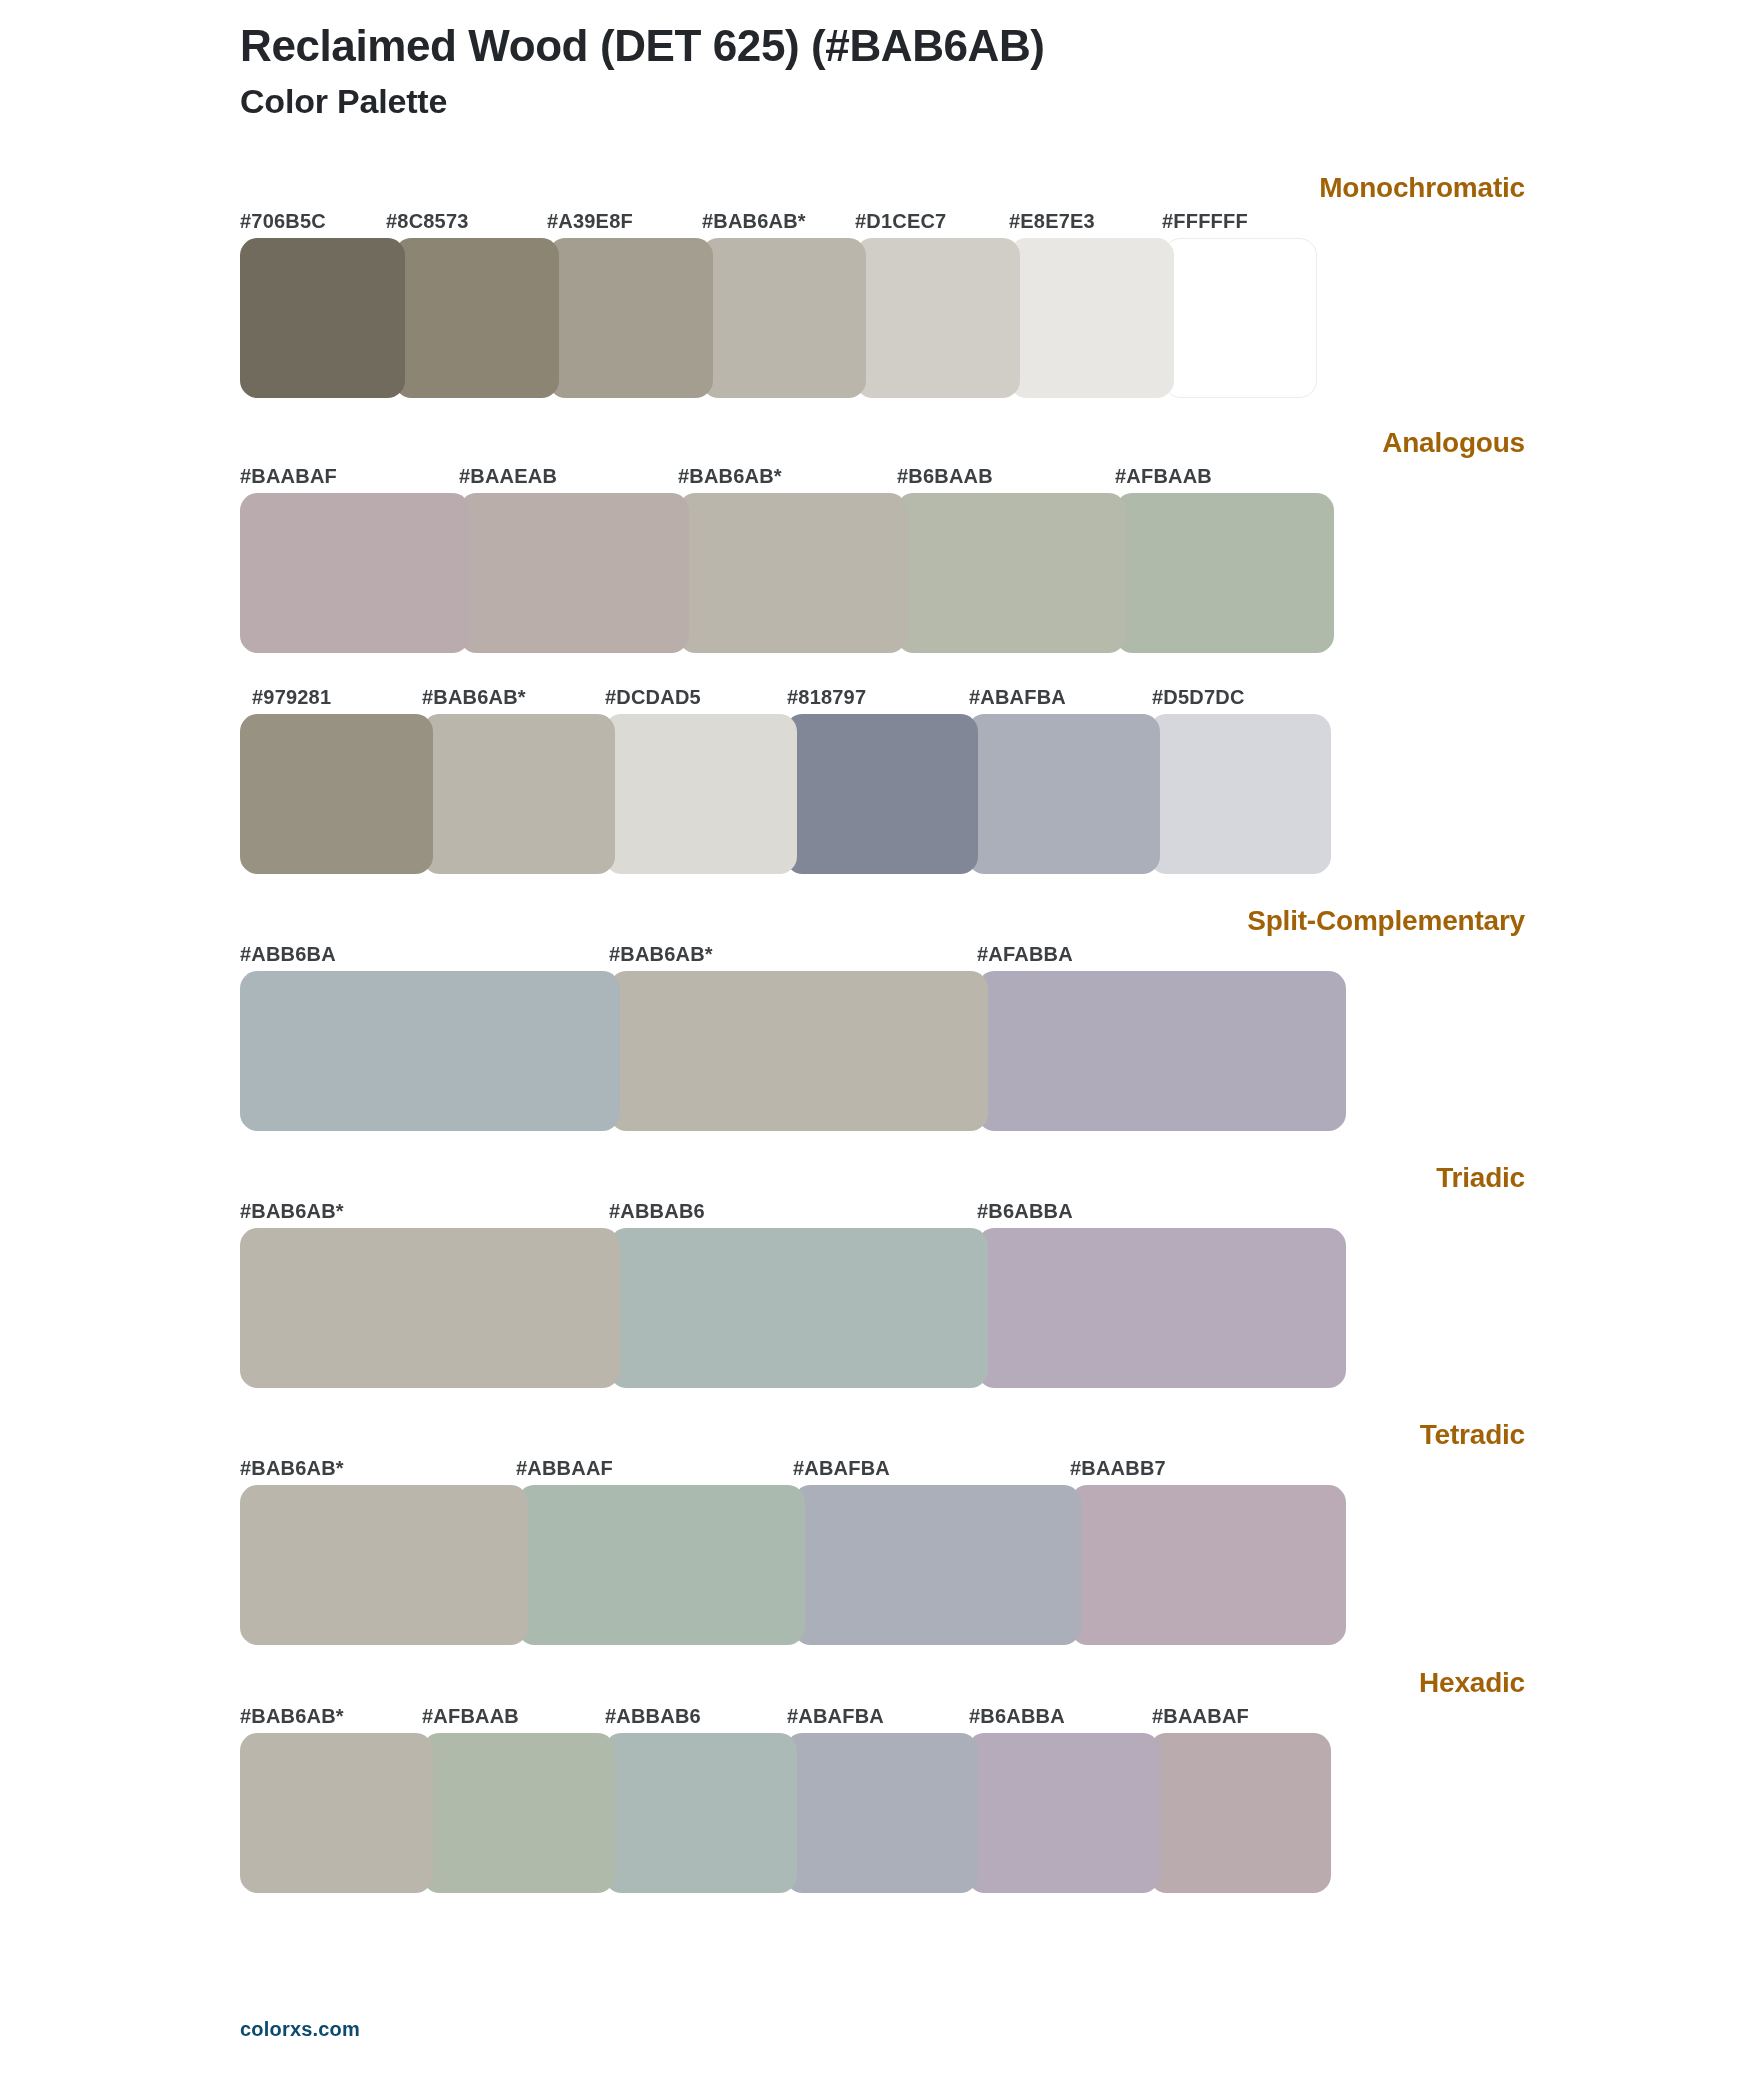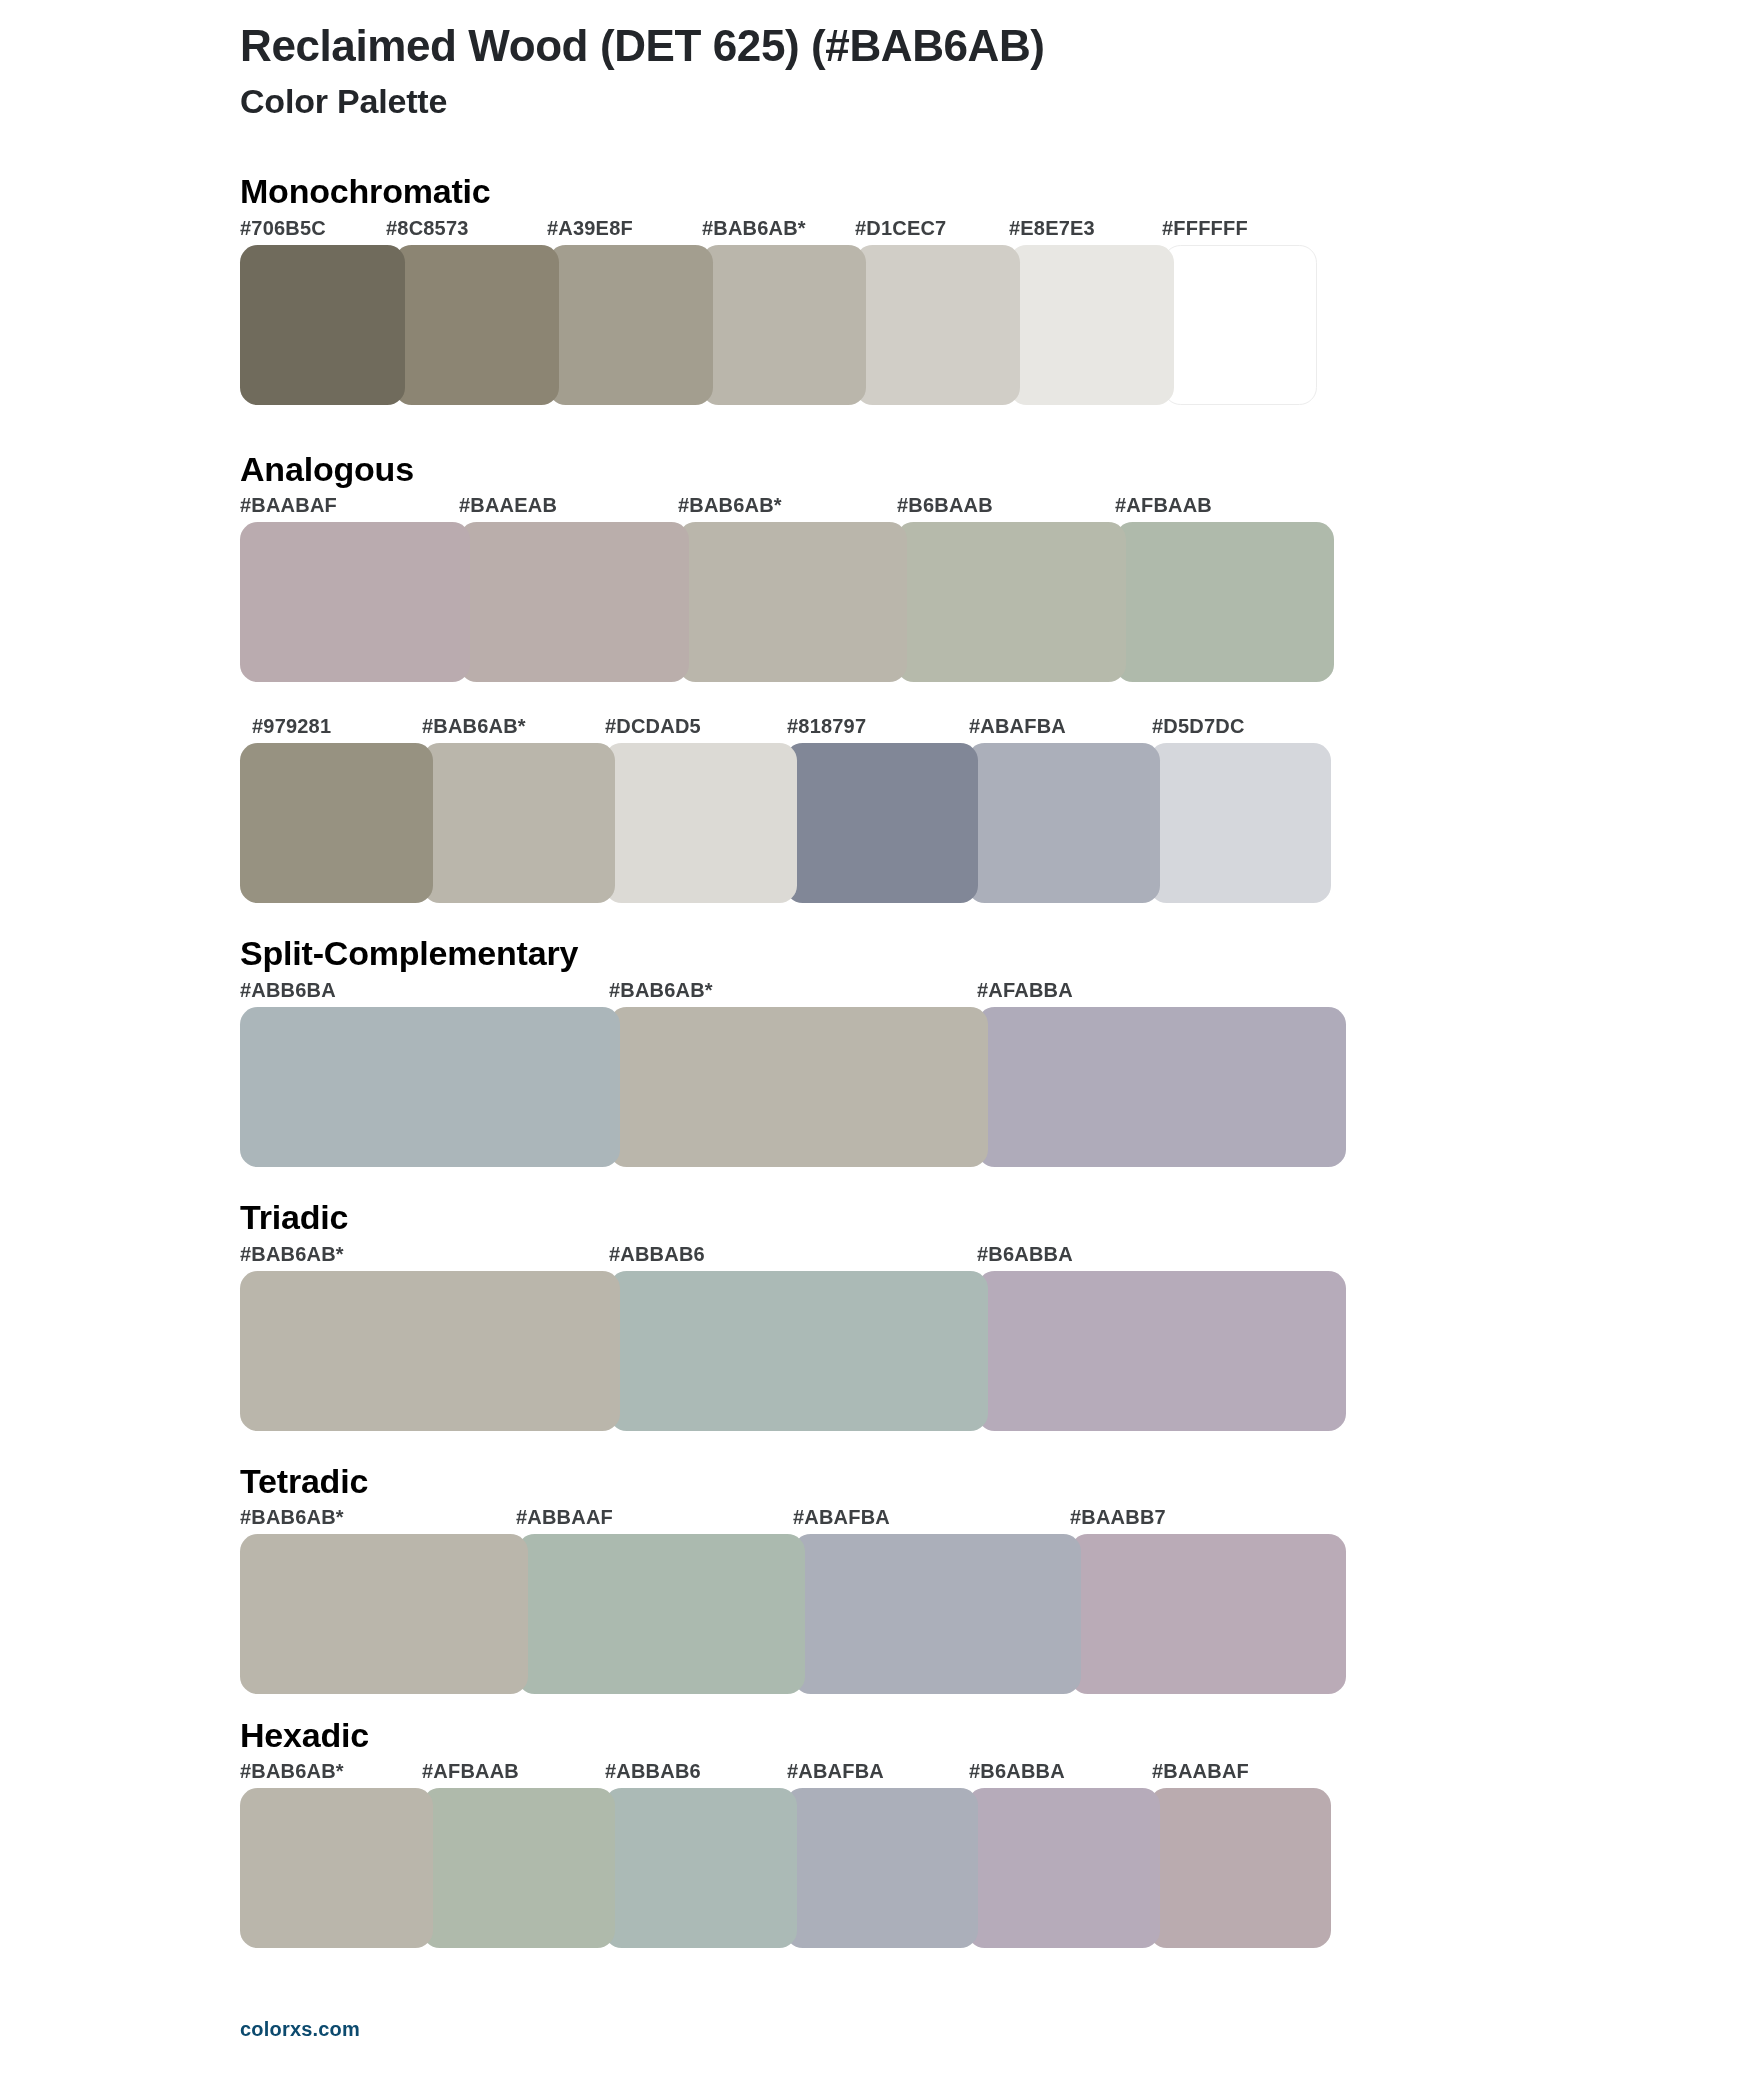--- a/index.html
+++ b/index.html
@@ -45,27 +45,28 @@
   }
 
   .sections {
     margin-top: 51px;
   }
   .section {
     position: relative;
     padding-left: 240px;
   }
   .section-heading {
-    font-size: 34px;
-    font-weight: 700;
-    color: #000000;
+    font-size: 28px;
+    font-weight: 700;
+    color: #a16207;
     letter-spacing: -0.2px;
     margin: 0 0 7.2px 0;
     line-height: 1.1;
     white-space: nowrap;
+    text-align: right;
   }
   .labels {
     position: relative;
     height: 27px;
   }
   .swatch-label {
     position: absolute;
     top: 0;
     font-size: 20px;
     font-weight: 700;
@@ -91,21 +92,21 @@
   
   .sec-mono .swatch { height: 160px; }
   .sec-analogous .swatch { height: 160px; }
   .sec-complementary .swatch { height: 160px; }
   .sec-split .swatch { height: 160px; }
   .sec-triadic .swatch { height: 160px; }
   .sec-tetradic .swatch { height: 160px; }
   .sec-hexadic .swatch { height: 160px; }
 
   .sec-mono { margin-top: 0; }
-  .sec-analogous { margin-top: 46px; }
+  .sec-analogous { margin-top: 30px; }
   .sec-complementary { margin-top: 34px; }
   .sec-split { margin-top: 32px; }
   .sec-triadic { margin-top: 32px; }
   .sec-tetradic { margin-top: 32px; }
   .sec-hexadic { margin-top: 22.4px; }
 
   .footer {
     position: absolute;
     left: 240px;
     bottom: 38px;

